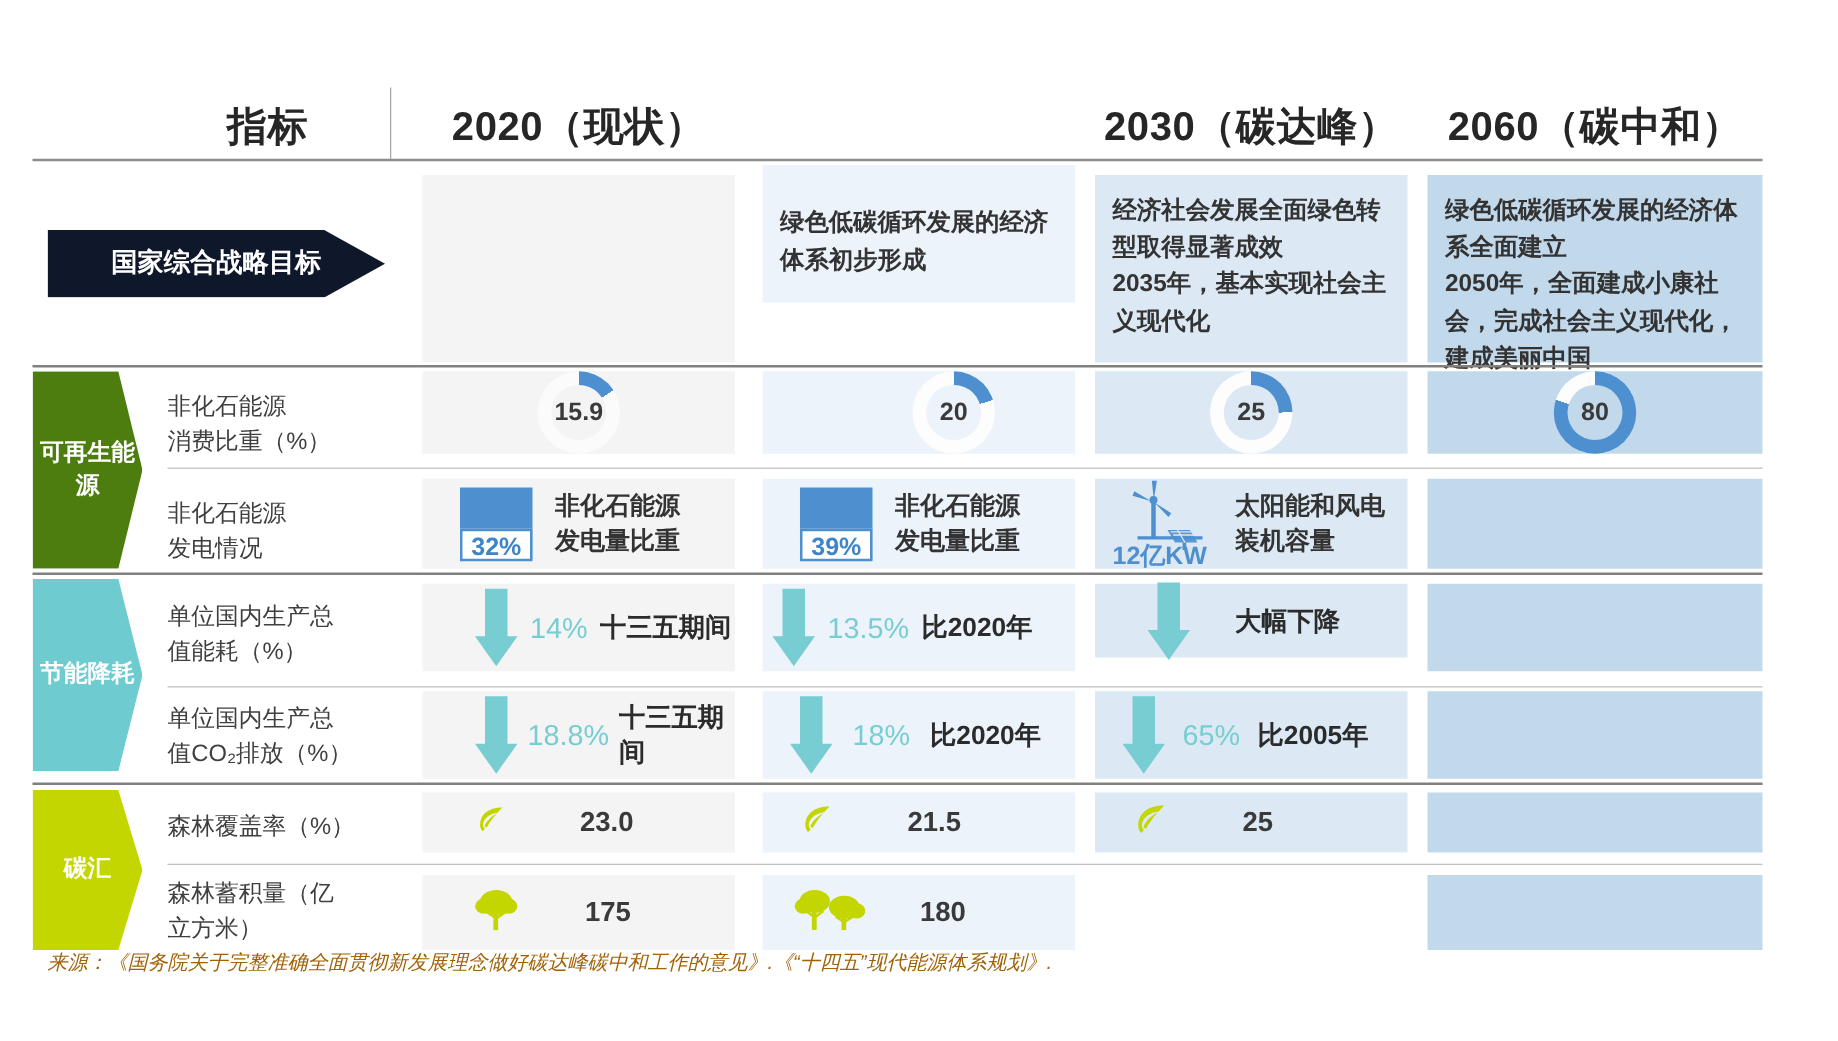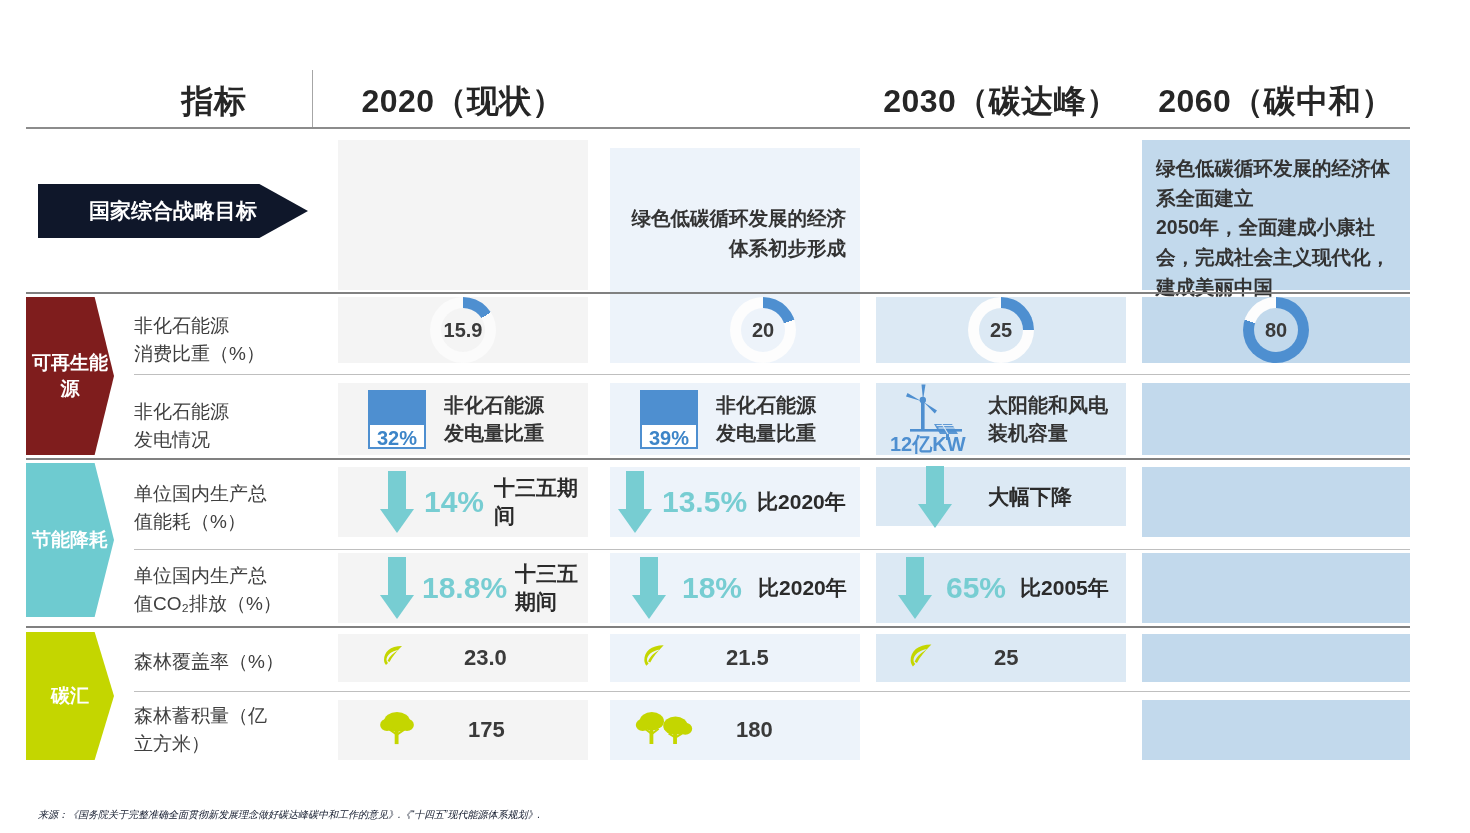--- a/index.html
+++ b/index.html
@@ -52,58 +52,62 @@
   .pctbox span { position: absolute; left: 0; right: 0; bottom: -1px; height: 26px; line-height: 26px;
                  background: #fff; border: 2px solid #4e8fd0; color: #3d85c8;
                  font-size: 20px; font-weight: bold; text-align: center; }
   .capt { font-size: 20px; font-weight: bold; color: #333; line-height: 1.4; }
 
   .arrow-dn { width: 34px; height: 62px; position: relative; flex: none; }
   .arrow-dn .stem { position: absolute; left: 8px; top: 0; width: 18px; height: 40px; background: #77cdd2; }
   .arrow-dn .head { position: absolute; left: 0; top: 38px; width: 0; height: 0;
                     border-left: 17px solid transparent; border-right: 17px solid transparent;
                     border-top: 24px solid #77cdd2; }
-  .dpct { font-size: 30px; font-weight: bold; color: #77cdd2; }
+  .dpct { font-size: 23px; font-weight: normal; color: #77cdd2; }
   .dlab { font-size: 21px; font-weight: bold; color: #2b2b2b; }
 
   .num { font-size: 22px; font-weight: bold; color: #3a3a3a; }
 
-  .source { position: absolute; left: 38px; top: 760px; font-size: 10px; font-style: italic;
-            color: #0f172a; white-space: nowrap; margin-top: 48px; }
+  .source { position: absolute; left: 38px; top: 760px; font-size: 16px; font-style: italic;
+            color: #a16207; white-space: nowrap; }
   .flexmid { display: flex; align-items: center; }
 </style>
 </head>
 <body>
 
 <div id="root">
 
   <div class="hdr" style="left:114px;width:200px;">指标</div>
   <div class="hdr" style="left:338px;width:250px;">2020（现状）</div>
   <div class="hdr" style="left:876px;width:250px;">2030（碳达峰）</div>
   <div class="hdr" style="left:1142px;width:268px;">2060（碳中和）</div>
   <div class="hdr-vrule"></div>
   <div class="hdr-rule"></div>
 
   <div class="cat" style="left:38px;top:184px;height:54px;width:270px;background:#0f172a;font-size:21px;
               clip-path:polygon(0 0,82% 0,100% 50%,82% 100%,0 100%);">
     <span>国家综合战略目标</span>
   </div>
 
   <div class="cell c-grey" style="left:338px;top:140px;width:250px;height:150px;"></div>
-  <div class="cell c-lite strat" style="left:610px;top:148px;width:250px;height:158px;display:flex;align-items:center;text-align:right;">
+  <div class="cell c-lite strat" style="left:610px;top:132px;width:250px;height:110px;display:flex;align-items:center;">
     <span style="white-space:pre-line;">绿色低碳循环发展的经济体系初步形成</span>
+  </div>
+  <div class="cell c-mid strat" style="left:876px;top:140px;width:250px;height:150px;">
+    <span style="white-space:pre-line;">经济社会发展全面绿色转型取得显著成效
+2035年，基本实现社会主义现代化</span>
   </div>
   <div class="cell c-deep strat" style="left:1142px;top:140px;width:268px;height:150px;">
     <span style="white-space:pre-line;">绿色低碳循环发展的经济体系全面建立
 2050年，全面建成小康社会，完成社会主义现代化，建成美丽中国</span>
   </div>
 
   <div class="gsep" style="top:292px;"></div>
 
-  <div class="cat" style="top:297px;height:158px;background:#7f1d1d;white-space:pre-line;">
+  <div class="cat" style="top:297px;height:158px;background:#4d7c0f;white-space:pre-line;">
     <span style="white-space:pre-line;">可再生能源</span>
   </div>
 
   <div class="rlabel" style="top:312px;white-space:pre-line;">非化石能源
 消费比重（%）</div>
 
   <div class="cell c-grey" style="left:338px;top:297px;width:250px;height:66px;"></div>
   <div class="donut-wrap" style="left:338px;top:297px;width:250px;height:66px;">
     <div class="donut donut-bg-grey" style="background:conic-gradient(#4e8fd0 0 15.9%, #fbfbfb 15.9% 100%);">
       <div class="donut-val">15.9</div>

